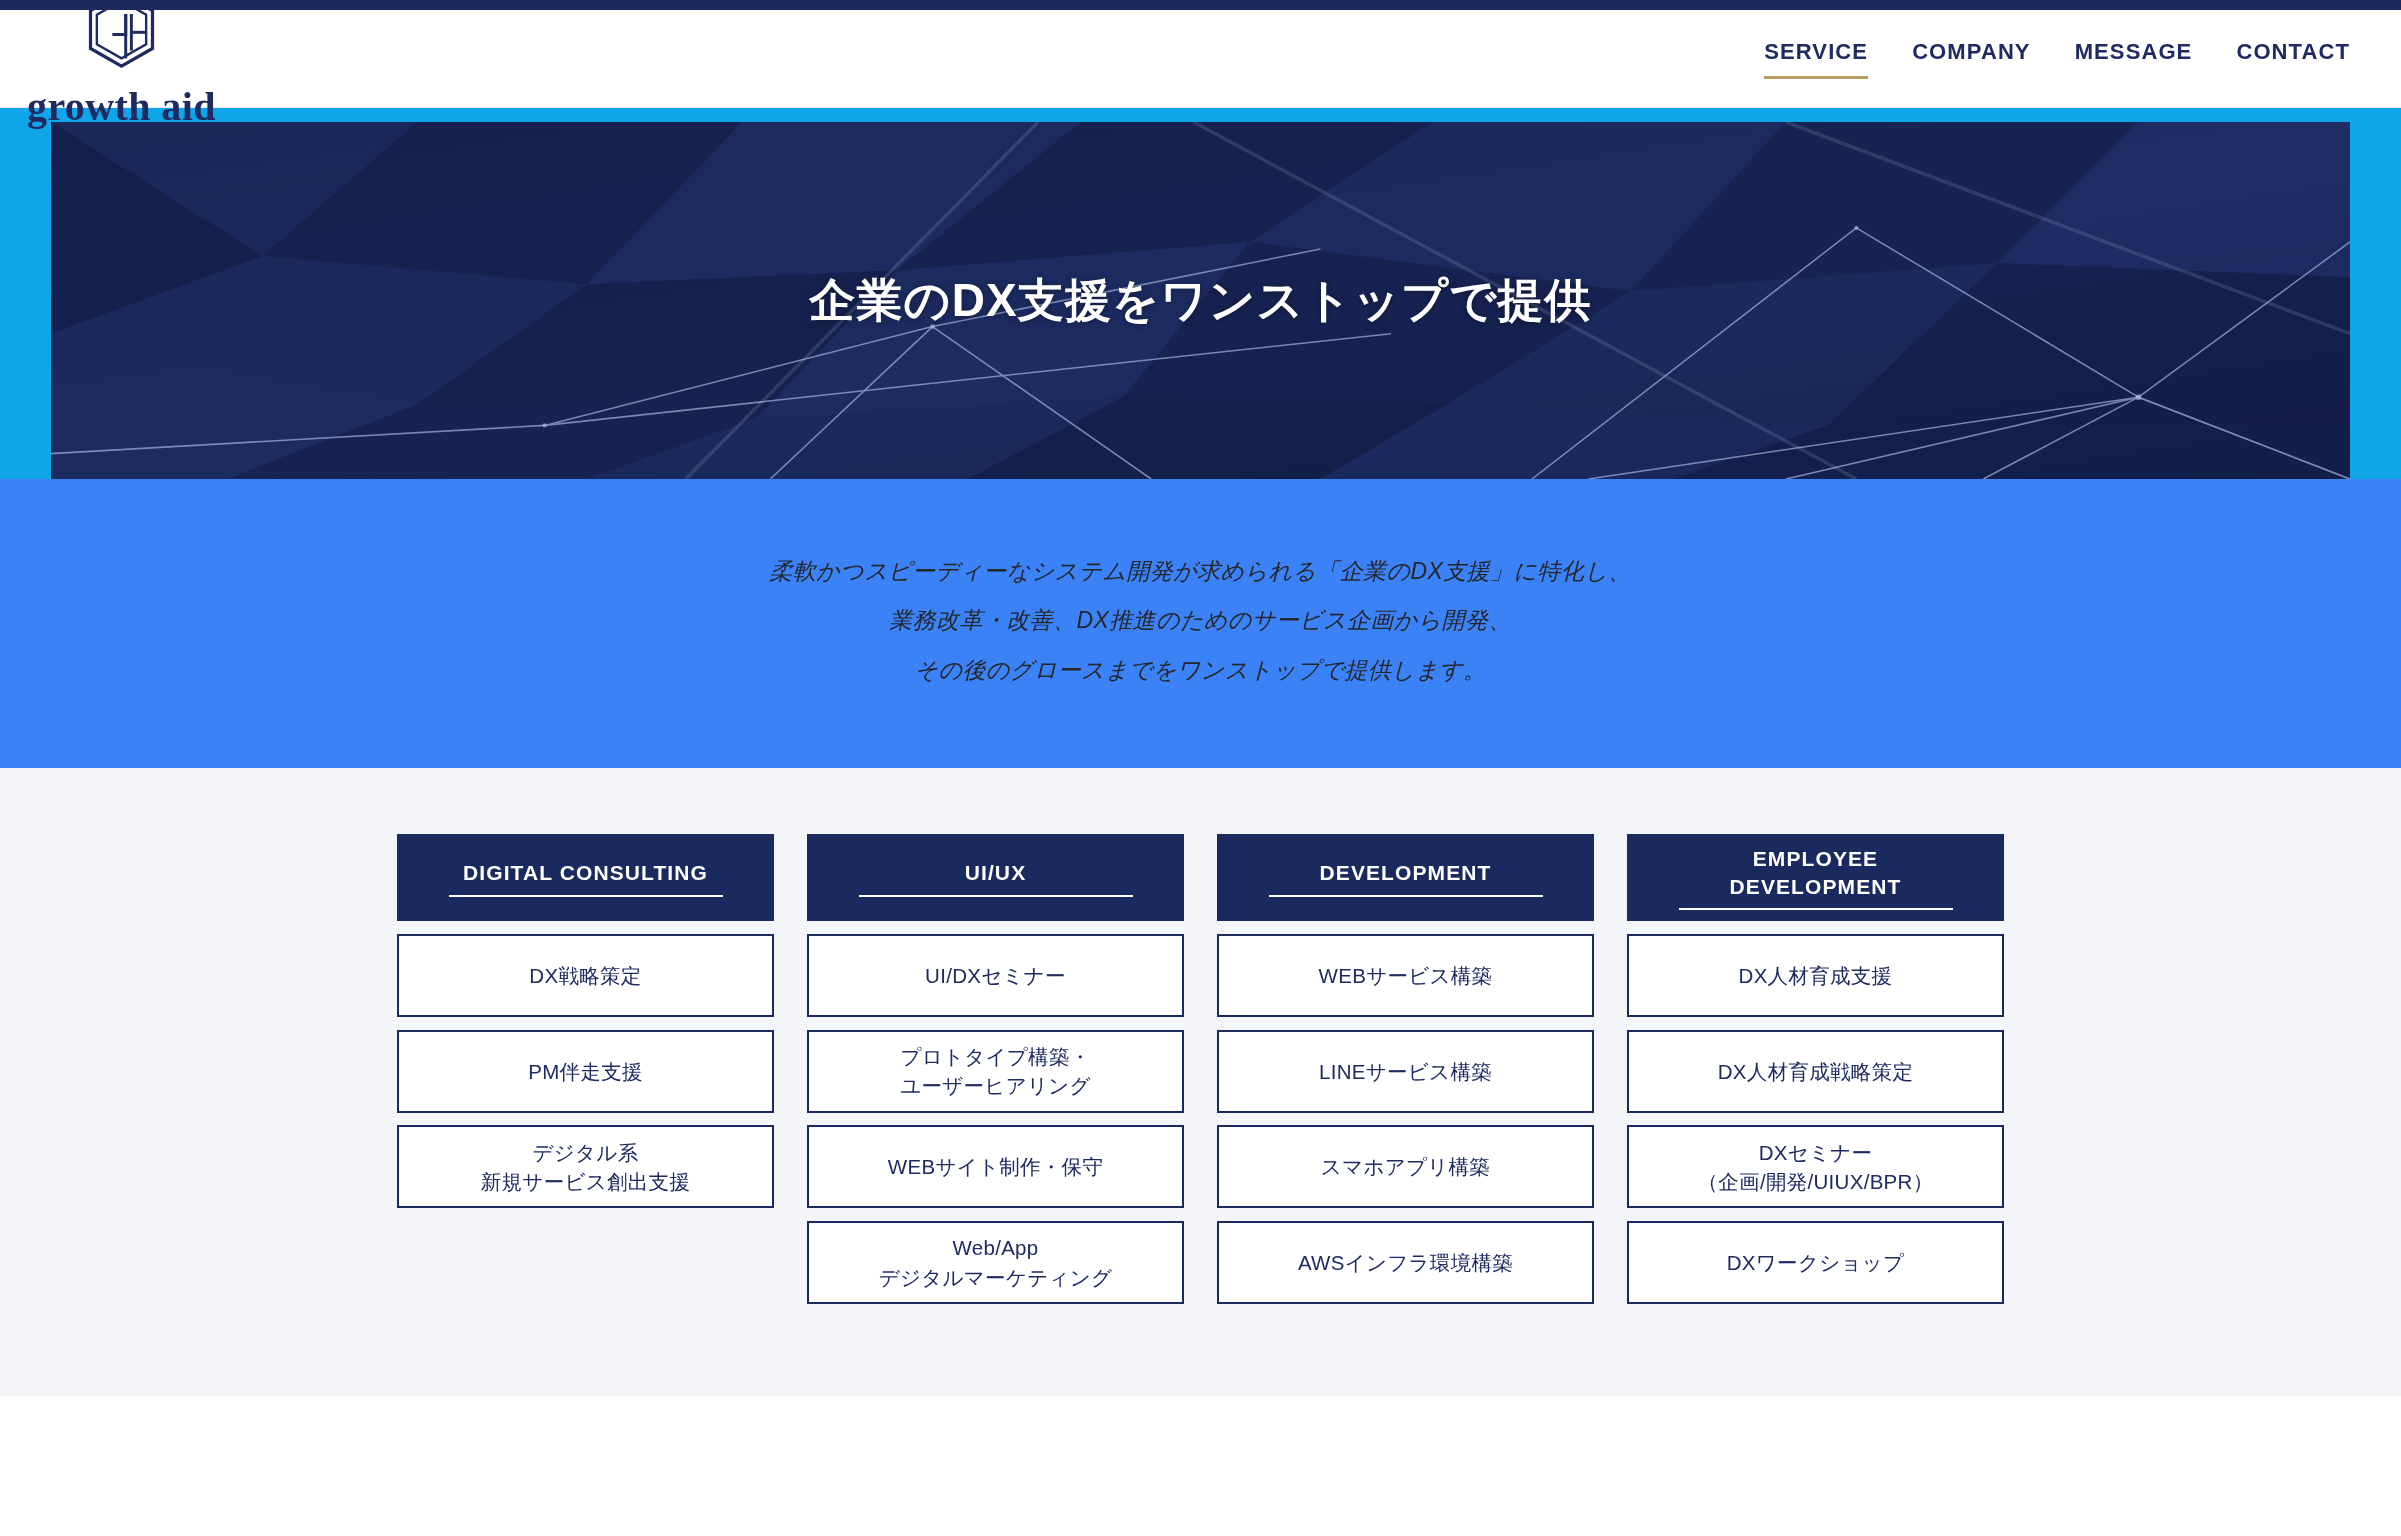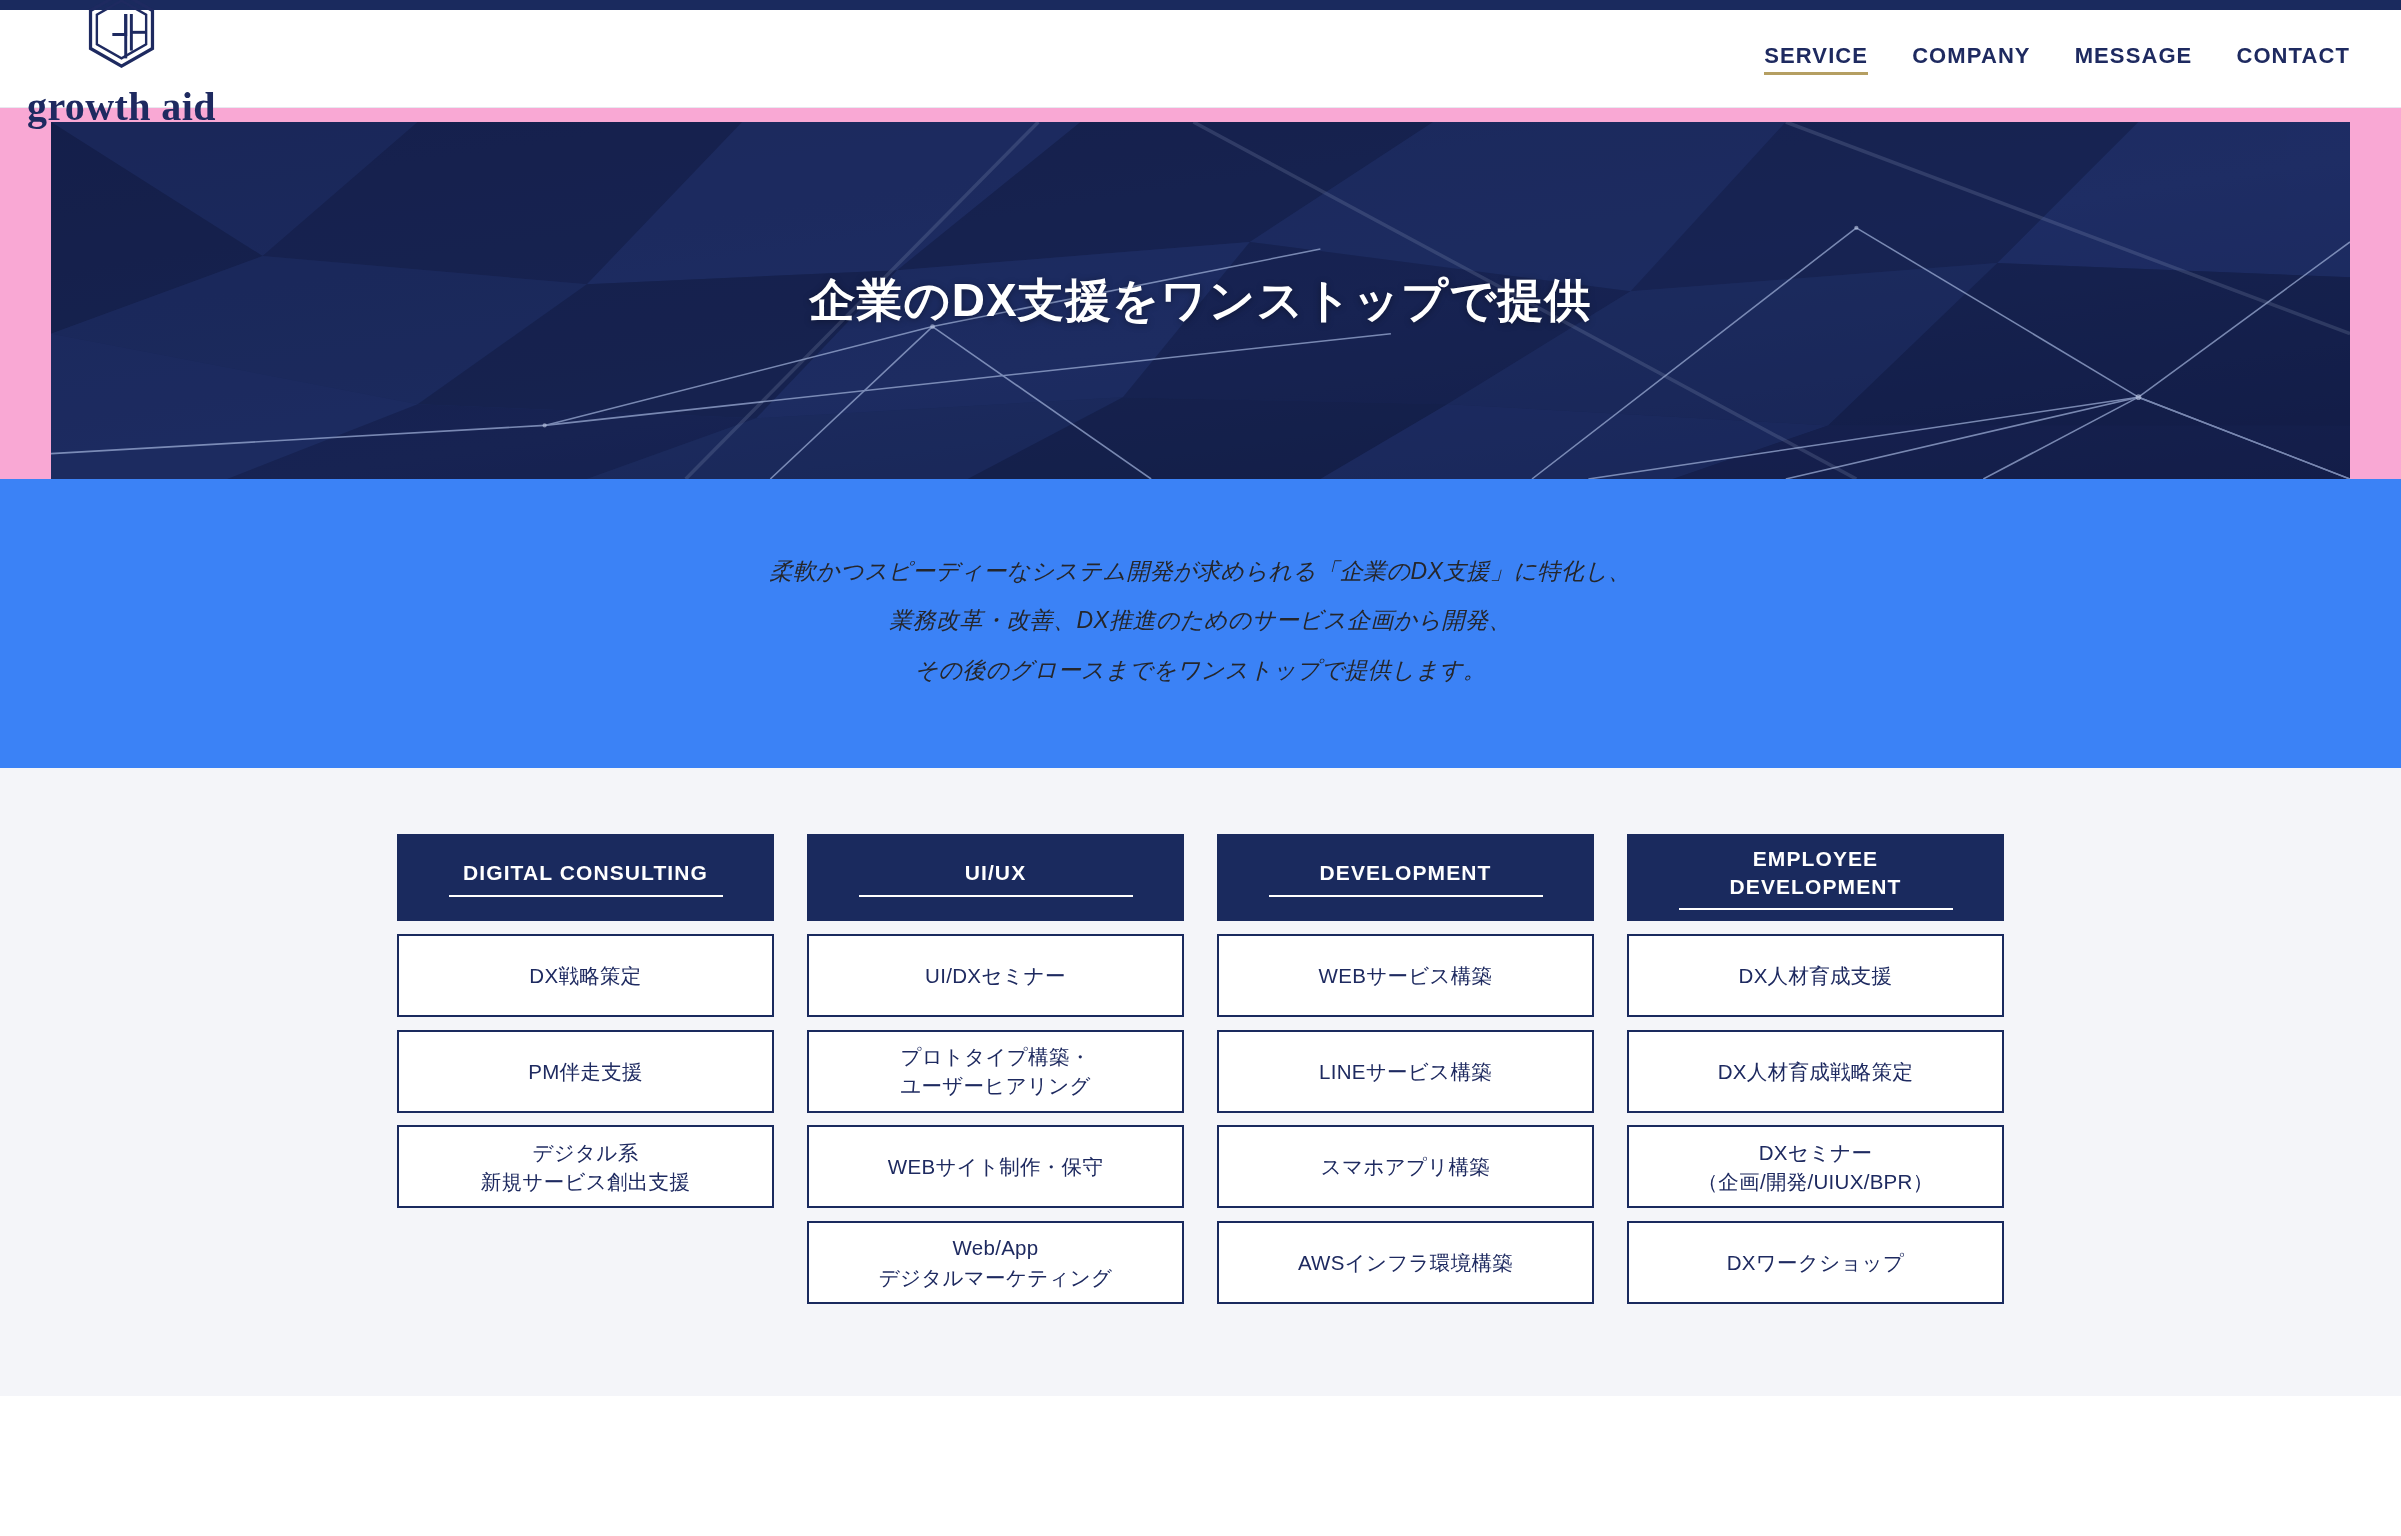--- a/index.html
+++ b/index.html
@@ -42,34 +42,34 @@
   }
 
   .main-nav { display:flex; align-items:center; gap:44px; padding-right:7px; }
   .nav-item {
     position:relative;
     font-size:22px;
     font-weight:700;
     letter-spacing:1.1px;
     color:#1e2a60;
     text-decoration:none;
-    padding-bottom:6px;
+    padding-bottom:14px;
     white-space:nowrap;
     cursor:pointer;
   }
   .nav-item.active::after {
     content:"";
     position:absolute;
     left:0; right:0; bottom:0;
     height:2.1px;
     background:#b59f62;
   }
 
   
-  .hero-wrap { padding:14px 51px 0 51px; background:#f9a8d4; }
+  .hero-wrap { padding:14px 51px 0 51px; background:#0ea5e9; }
   .hero {
     position:relative;
     height:357px;
     overflow:hidden;
     background:#141f4a;
     display:flex;
     align-items:center;
     justify-content:center;
   }
   .hero svg { position:absolute; inset:0; width:100%; height:100%; display:block; }

